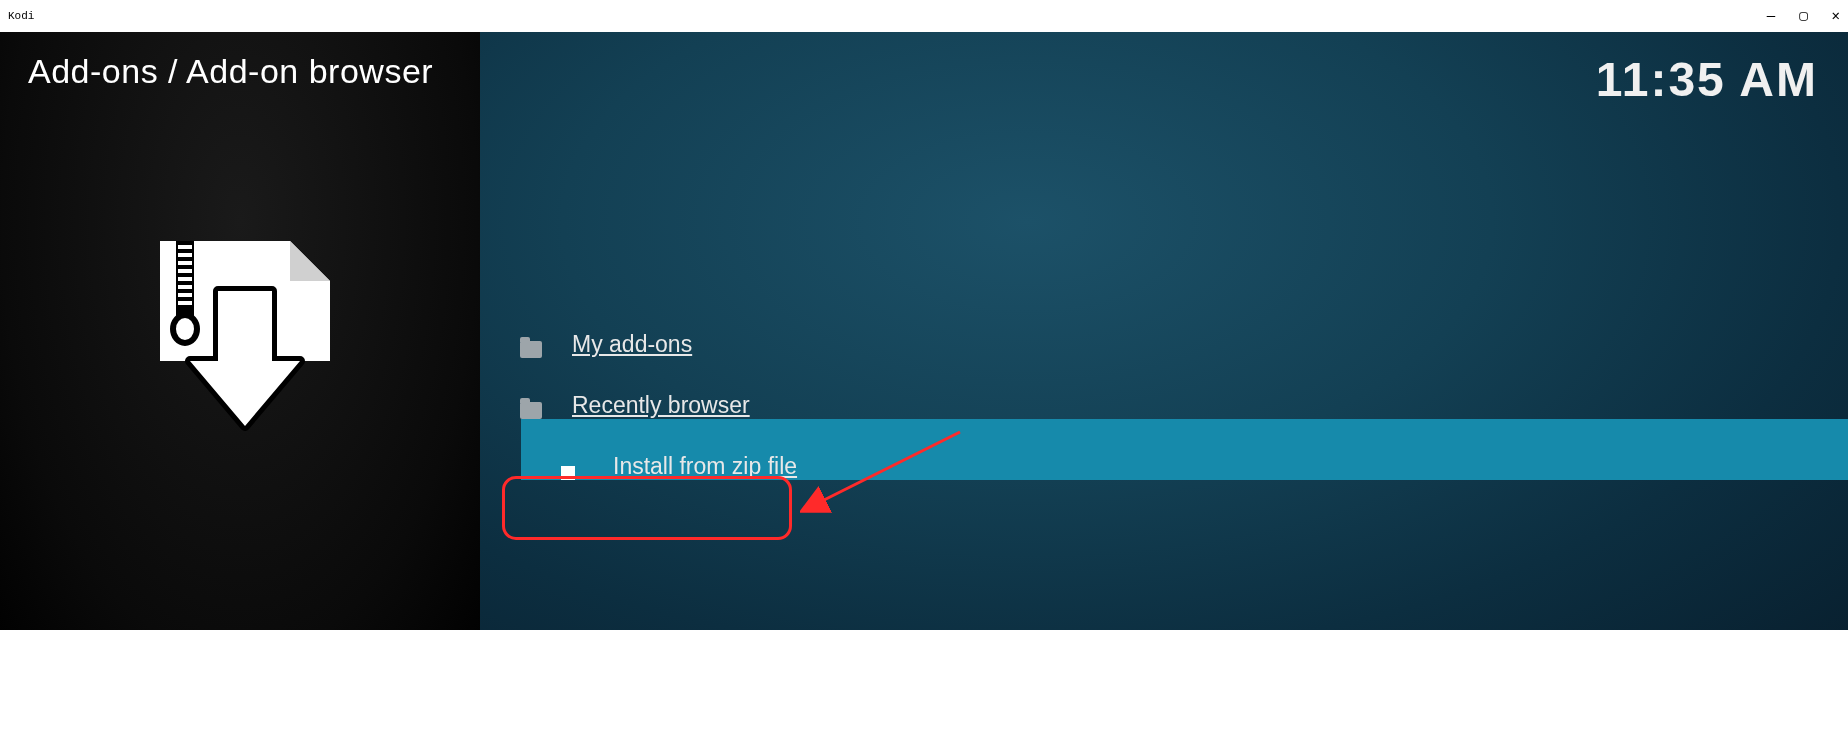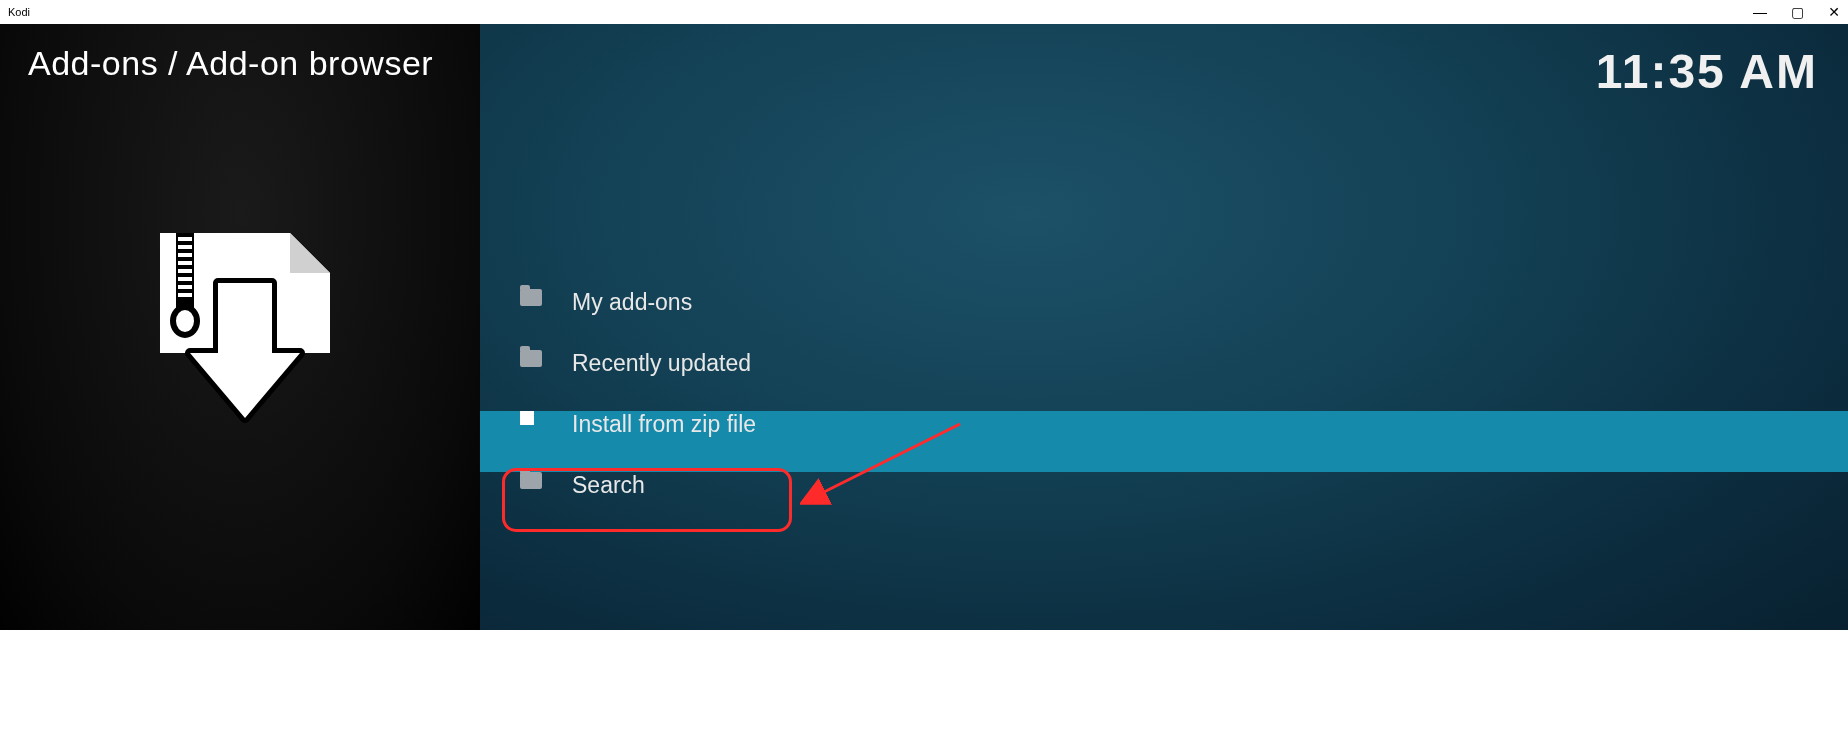--- a/index.html
+++ b/index.html
@@ -1,25 +1,26 @@
 <!DOCTYPE html>
 <html><head>
   <meta charset="utf-8">
   <style>
     * { margin: 0; padding: 0; box-sizing: border-box; }
     html, body { width: 1848px; height: 743px; font-family: Arial, sans-serif; overflow: hidden; }
     
     .titlebar {
-      height: 24px;
+      height: 32px;
       background: #fff;
       display: flex;
       align-items: center;
       padding: 0 8px;
       font-size: 11px;
       color: #000;
+      font-family: Liberation Mono, monospace;
     }
     .titlebar-title { flex: 1; }
     .titlebar-controls { display: flex; gap: 24px; align-items: center; }
     .titlebar-btn { cursor: pointer; font-size: 14px; line-height: 1; }
     
     .app {
       height: 631px;
       display: flex;
       position: relative;
     }
@@ -70,36 +71,38 @@
     .menu {
       position: absolute;
       top: 265px;
       left: 0;
       right: 0;
     }
     
     .menu-item {
       height: 61px;
       display: flex;
-      align-items: flex-start;
+      align-items: flex-end;
       padding-left: 40px;
       font-size: 23px;
       font-weight: 300;
       color: #e8e8e8;
       cursor: pointer;
       position: relative;
+      text-decoration: underline;
     }
     .menu-item .icon-slot {
       width: 52px;
       display: flex;
       align-items: center;
       justify-content: flex-start;
     }
     .menu-item.selected {
       background: #168aab;
+      margin-left: 41px;
     }
     
     .folder-icon {
       width: 22px; height: 17px;
       background: #9da5aa;
       border-radius: 2px;
       position: relative;
     }
     .folder-icon::before {
       content: '';
@@ -178,33 +181,27 @@
       <div class="menu-item">
         <span class="icon-slot">
             <span class="folder-icon"></span>
           </span>
         <span>My add-ons</span>
       </div>
       <div class="menu-item">
         <span class="icon-slot">
             <span class="folder-icon"></span>
           </span>
-        <span>Recently updated</span>
+        <span>Recently browser</span>
       </div>
       <div class="menu-item selected">
         <span class="icon-slot">
             <span class="file-icon-sm"></span>
           </span>
         <span>Install from zip file</span>
-      </div>
-      <div class="menu-item">
-        <span class="icon-slot">
-            <span class="folder-icon"></span>
-          </span>
-        <span>Search</span>
       </div>
     </div>
 
     <div class="highlight-box" style="left:22px; top:444px; width:290px; height:64px;"></div>
     <svg class="arrow-svg" style="left:320px; top:390px;" width="180" height="110">
       <defs>
         <marker id="ah" markerWidth="12" markerHeight="12" refX="2" refY="5" orient="auto">
           <path d="M0,0 L10,5 L0,10 Z" fill="#ff2a2a"></path>
         </marker>
       </defs>

